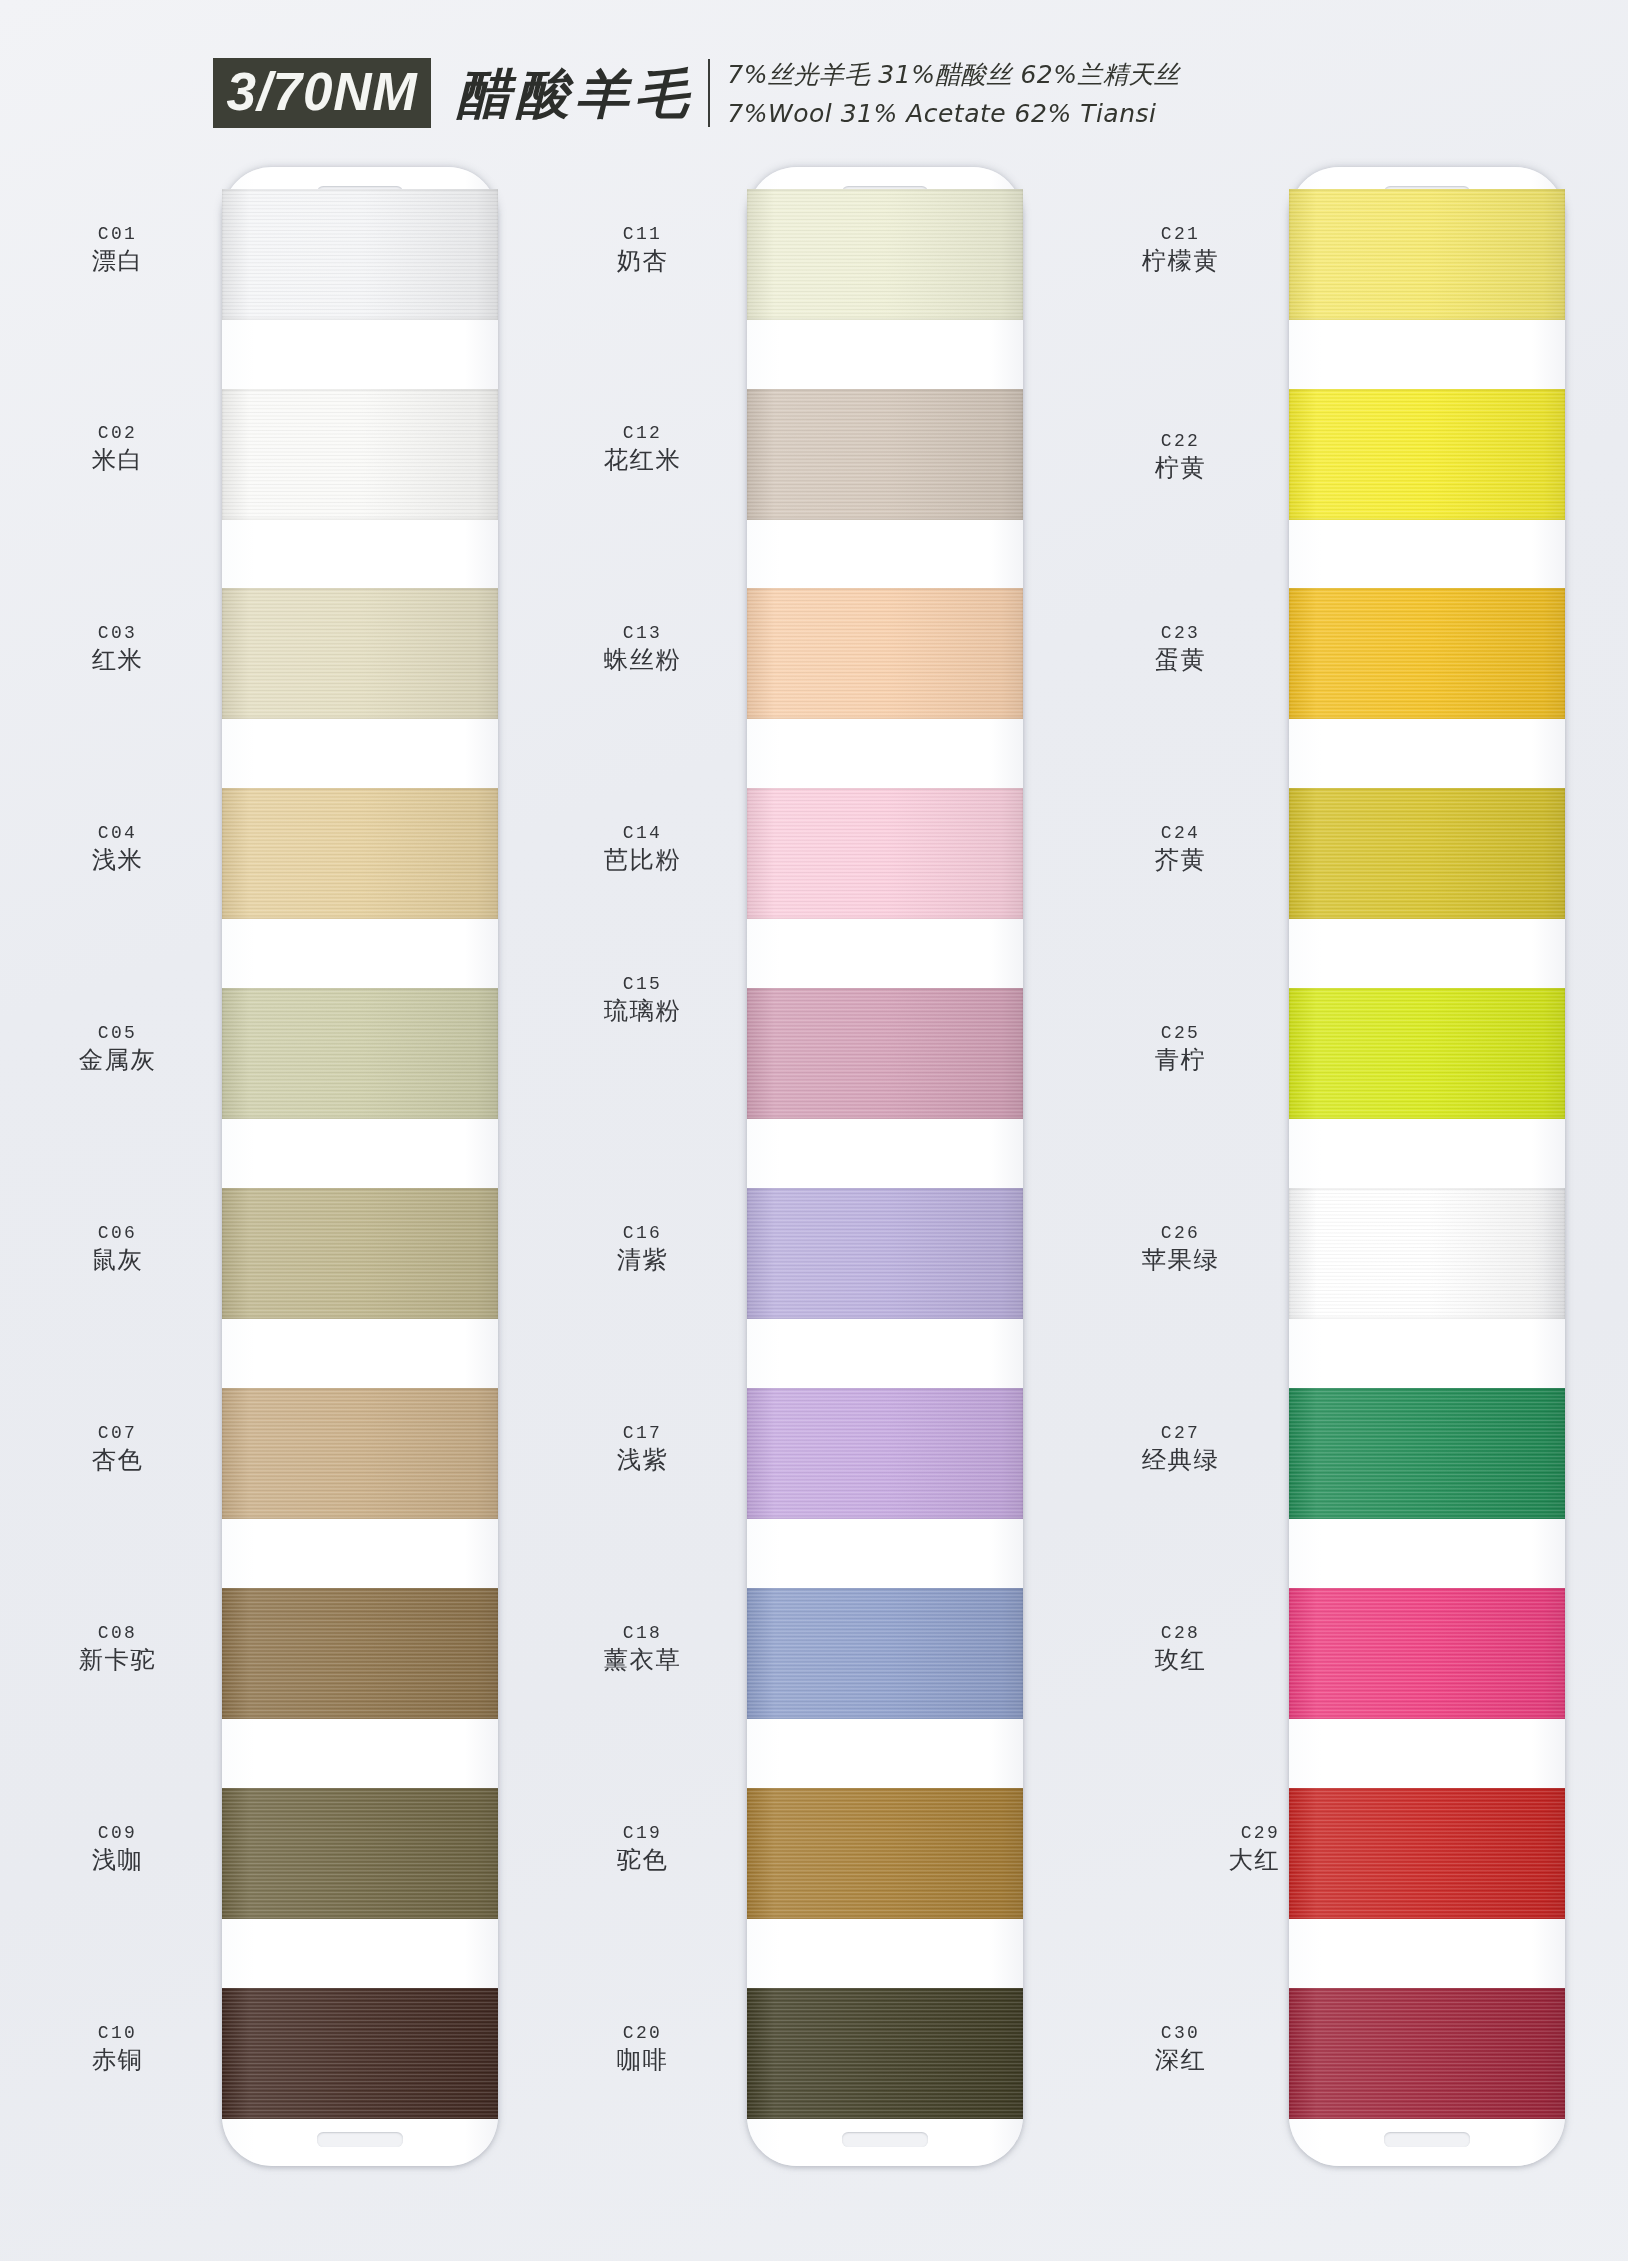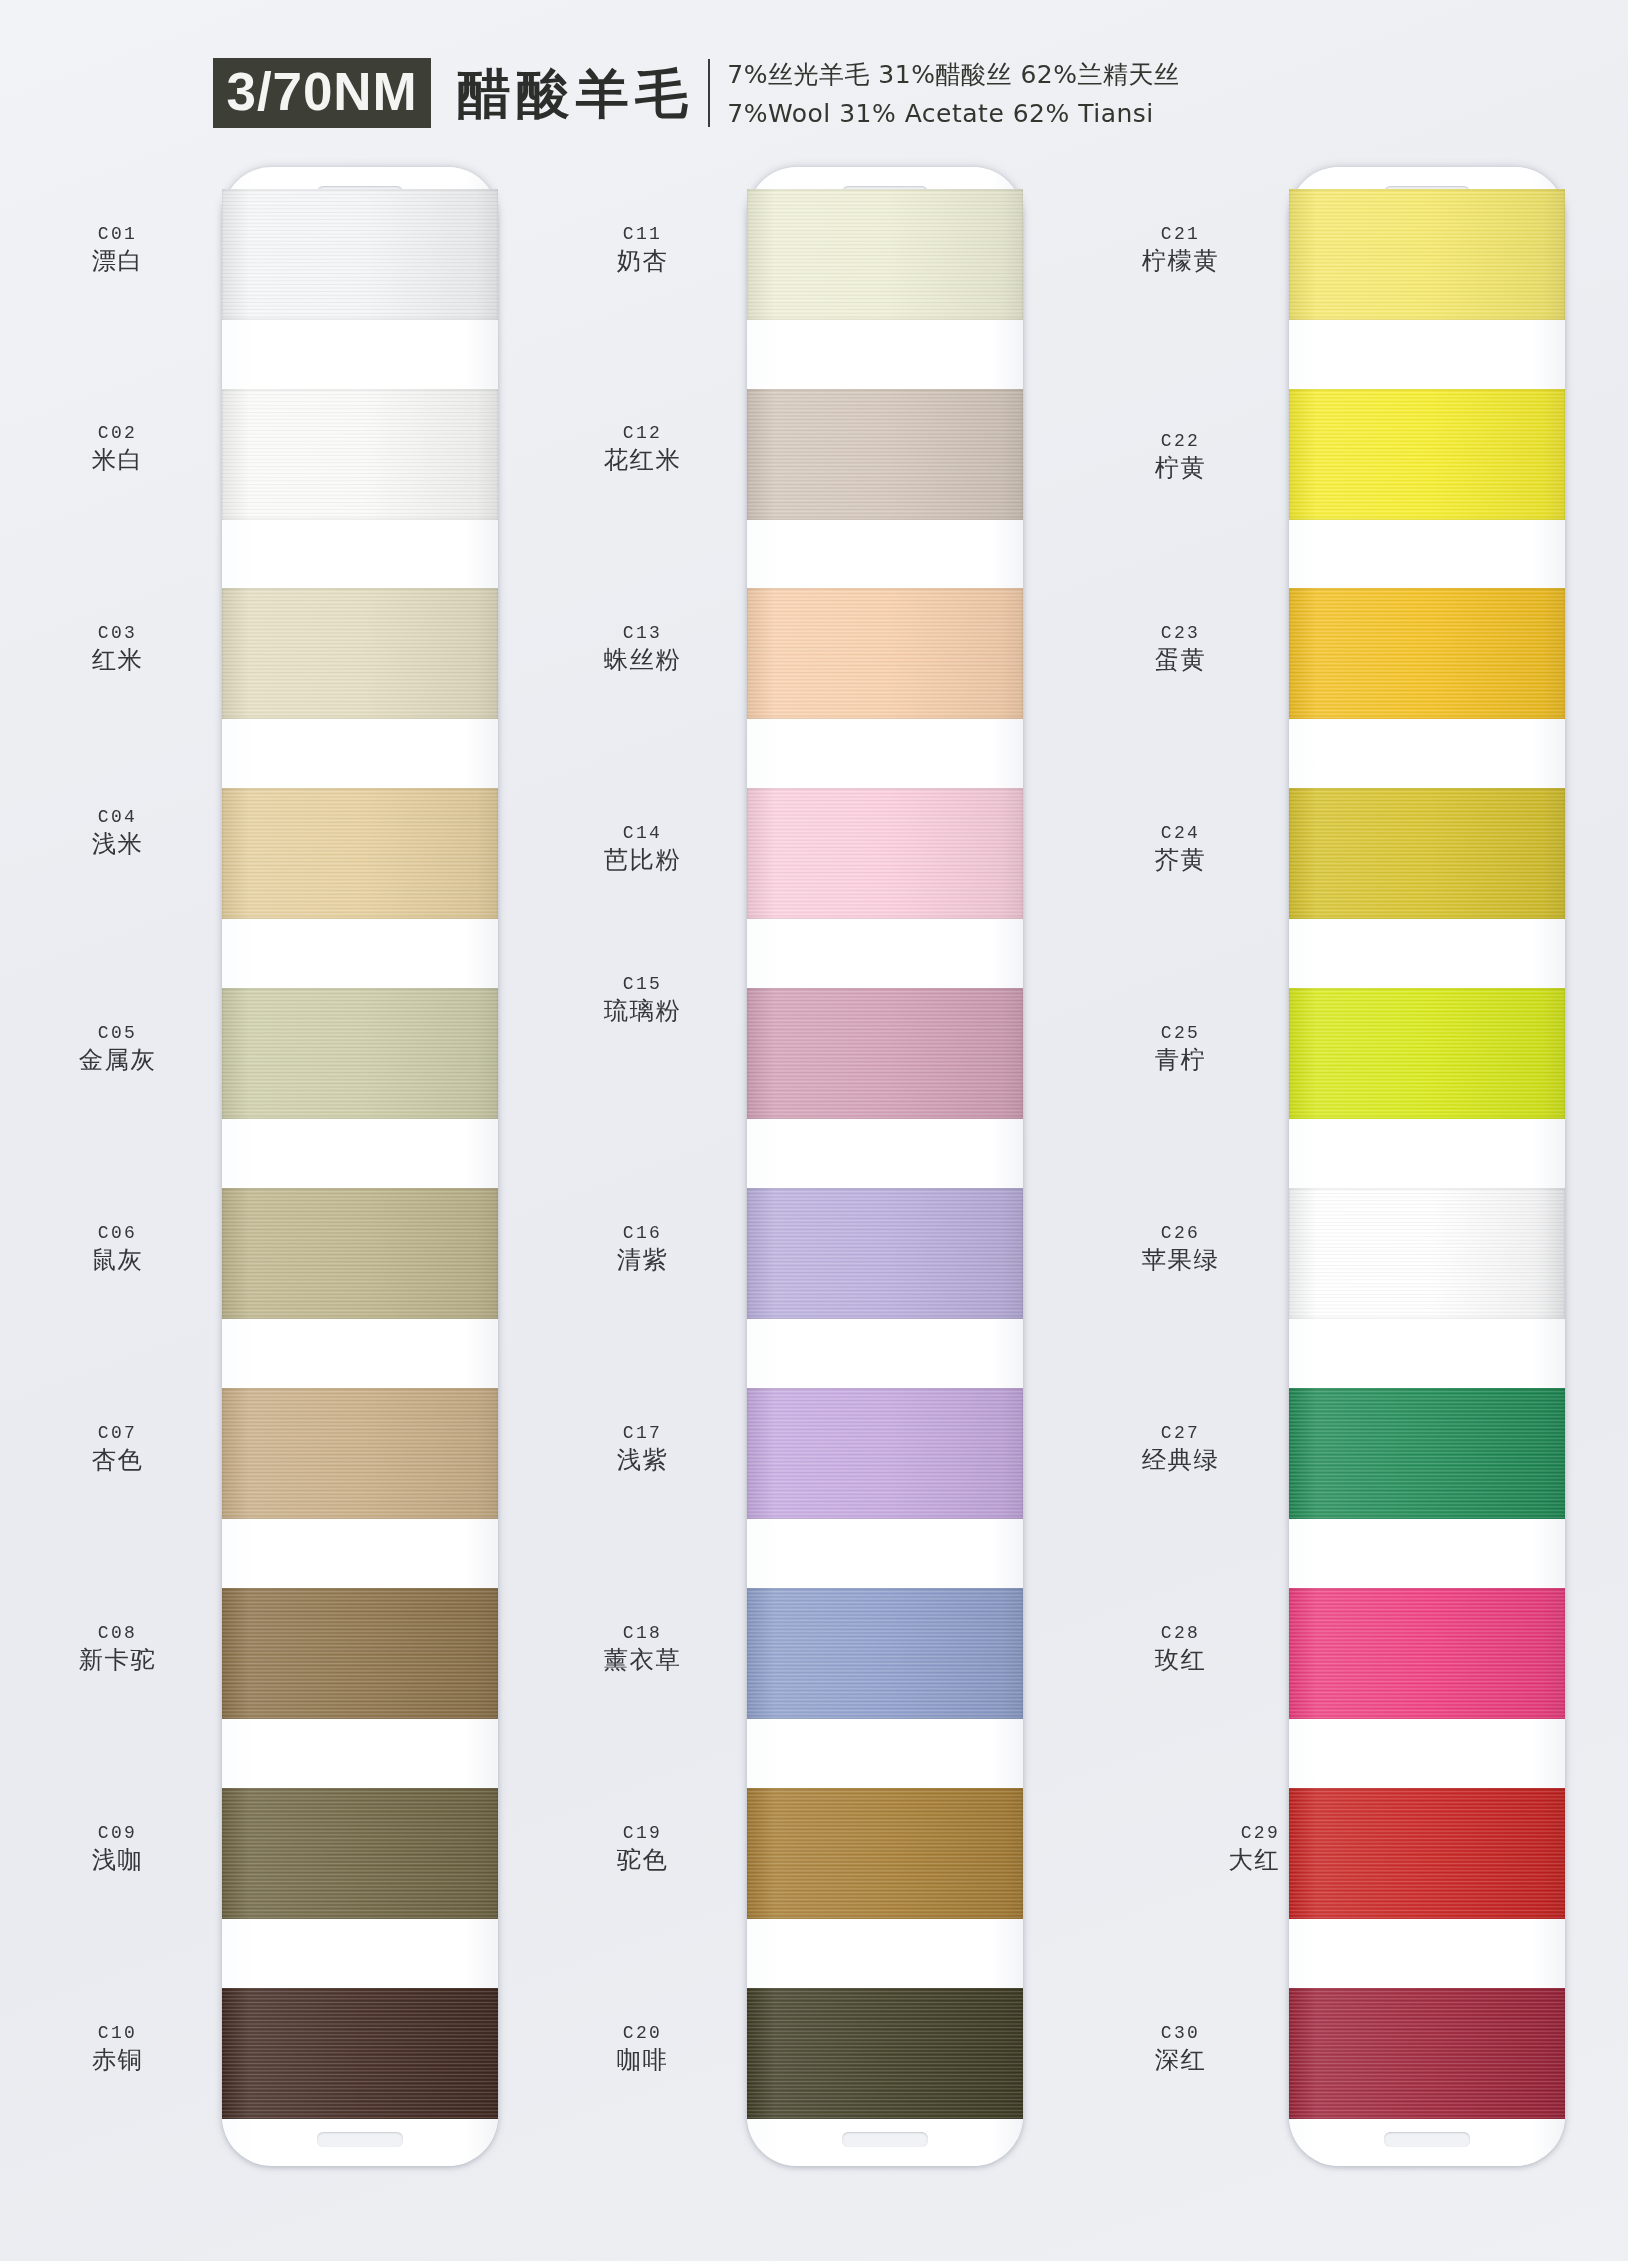--- a/index.html
+++ b/index.html
@@ -11,21 +11,21 @@
   }
   #page{
     position:relative; width:1628px; height:2334px;
     background:
       linear-gradient(160deg,#f2f3f6 0%,#eaecf1 35%,#e9ebf0 65%,#eef0f4 100%);
   }
 
   
   #header{
     position:absolute; left:0; top:41px; width:1588px; height:104px;
-    display:flex; align-items:center; padding-left:213px;
+    display:flex; align-items:center; padding-left:213px;font-style:italic;
   }
   #spec-badge{
     background:#3d3f36; color:#f4f5f2;
     font-size:53px; font-weight:bold; letter-spacing:0.9px;
     padding:6.3px 13.6px 10px 13.6px; line-height:1;
     font-family:"Liberation Sans","DejaVu Sans",sans-serif;
   }
   #title-cn{
     margin-left:26px; font-size:53px; font-weight:bold; color:#2c2e2b;
     letter-spacing:6.3px; line-height:1;
@@ -134,21 +134,21 @@
         <span class="cname">漂白</span>
       </div>
       <div class="label" style="top: 256px;">
         <span class="code">C02</span>
         <span class="cname">米白</span>
       </div>
       <div class="label" style="top: 456px;">
         <span class="code">C03</span>
         <span class="cname">红米</span>
       </div>
-      <div class="label" style="top: 640px;">
+      <div class="label" style="top: 656px;">
         <span class="code">C04</span>
         <span class="cname">浅米</span>
       </div>
       <div class="label" style="top: 856px;">
         <span class="code">C05</span>
         <span class="cname">金属灰</span>
       </div>
       <div class="label" style="top: 1056px;">
         <span class="code">C06</span>
         <span class="cname">鼠灰</span>

